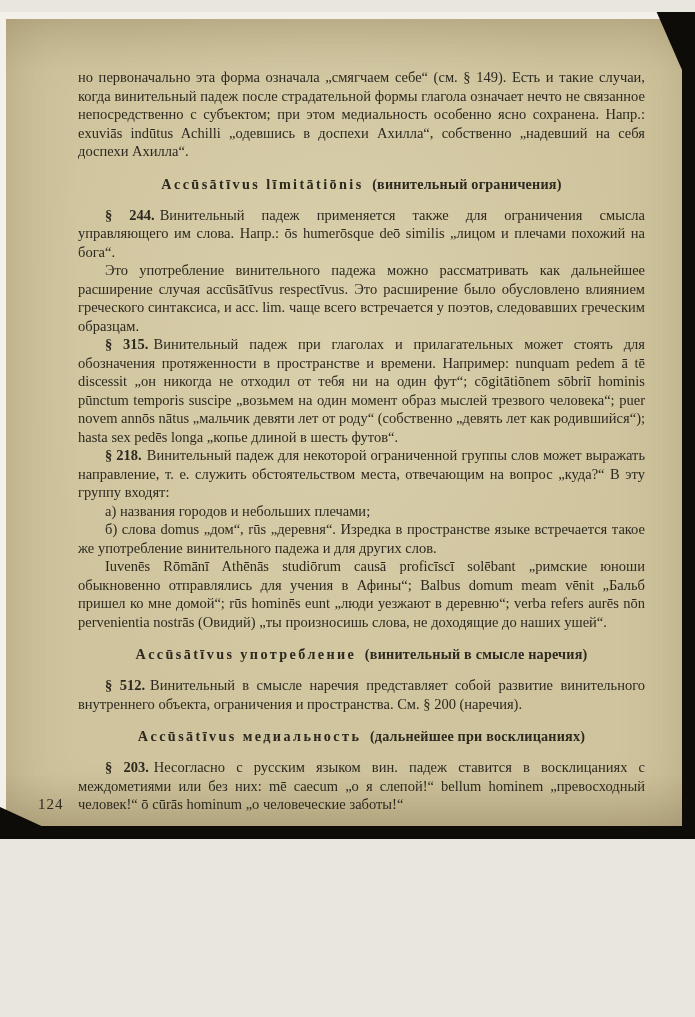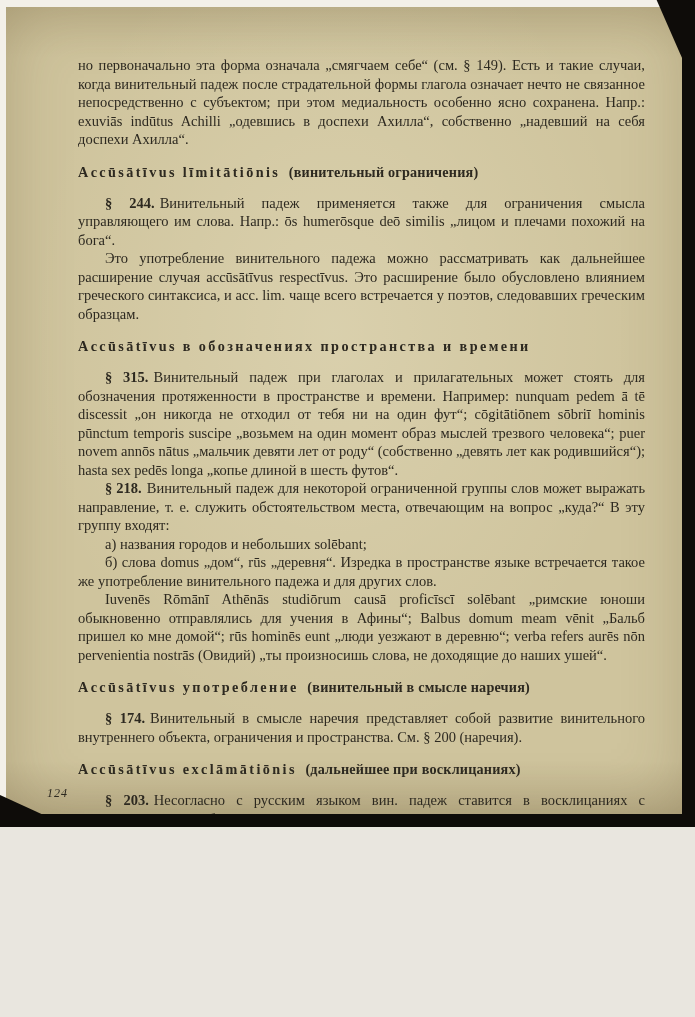--- a/index.html
+++ b/index.html
@@ -1,51 +1,51 @@
 <!DOCTYPE html>
 <html style="--paper: #cfc49d; --ink: #2d2920; --edge: #0e0c09;"><head>
 <meta charset="utf-8">
 <style>
   * { margin:0; padding:0; box-sizing:border-box; }
   html,body { width:695px; }
   body { background:#e9e6df; font-family:"Liberation Serif","DejaVu Serif",serif; }
 
   .sheet {
     position:relative; width:695px; height:827px;
-    background:var(--paper,#cfc49d); overflow:hidden;
+    background:var(--paper,#cfc49d); overflow:hidden;margin-top:12px;
   }
   .paper-tone {
     position:absolute; inset:0; pointer-events:none;
     background:
       radial-gradient(ellipse at 48% 40%, rgba(255,250,228,.22), rgba(0,0,0,0) 60%),
       linear-gradient(180deg, rgba(110,92,55,.12), rgba(0,0,0,0) 7%, rgba(0,0,0,0) 92%, rgba(80,62,30,.20));
     box-shadow: inset 0 0 70px rgba(96,78,40,.32);
   }
 
   .content {
     position:absolute; left:78px; right:50px; top:56px;
     color:var(--ink,#2d2920);
     font-size:14.5px; line-height:18.5px;
     text-align:justify;
   }
   .content p { text-align:justify; }
   .ind { text-indent:27px; }
   .snum { font-weight:bold; margin-right:5px; }
 
   h2.hd {
-    text-align:left; font-weight:bold;
+    text-align:center; font-weight:bold;
     font-size:14.2px; line-height:19px;
     margin:14px 0 12px; text-indent:0;
   }
   .sp   { letter-spacing:2.4px; }
   .note { letter-spacing:.2px; margin-left:5px; }
 
   .pagenum {
-    position:absolute; left:47px; bottom:26px;
-    font-size:12px; color:var(--ink,#2d2920); letter-spacing:1px;font-style:italic;
+    position:absolute; left:38px; bottom:26px;
+    font-size:15px; color:var(--ink,#2d2920); letter-spacing:1px;
   }
 
   
   .edge-top    { position:absolute; top:0; left:0; right:0; height:7px; background:#f3f0e9; }
   .edge-left   { position:absolute; top:0; left:0; bottom:13px; width:6px; background:#f3f0e9; }
   .corner-tr   { position:absolute; top:0; right:0; width:48px; height:58px;
                  background:var(--edge,#0e0c09);
                  clip-path:polygon(20% 0, 100% 0, 100% 100%, 73% 100%); }
   .edge-right  { position:absolute; top:52px; right:0; bottom:0; width:13px; background:var(--edge,#0e0c09); }
   .edge-bottom { position:absolute; left:0; right:0; bottom:0; height:13px; background:var(--edge,#0e0c09); }
@@ -67,49 +67,46 @@
       <span class="sp">Accūsātīvus līmitātiōnis</span>
       <span class="note">(винительный ограничения)</span>
     </h2>
 
     <p class="ind">
       <b class="snum">§ 244.</b><span>Винительный падеж применяется также для ограничения смысла управляющего им слова. Напр.: ōs humerōsque deō similis „лицом и плечами похожий на бога“.</span>
     </p>
 
     <p class="ind">Это употребление винительного падежа можно рассматривать как дальнейшее расширение случая accūsātīvus respectīvus. Это расширение было обусловлено влиянием греческого синтаксиса, и acc. lim. чаще всего встречается у поэтов, следовавших греческим образцам.</p>
 
-    <h2 class="hd">
-      <span class="sp">Accūsātīvus в обозначениях пространства и времени</span>
-    </h2>
 
     <p class="ind">
       <b class="snum">§ 315.</b><span>Винительный падеж при глаголах и прилагательных может стоять для обозначения протяженности в пространстве и времени. Например: nunquam pedem ā tē discessit „он никогда не отходил от тебя ни на один фут“; cōgitātiōnem sōbriī hominis pūnctum temporis suscipe „возьмем на один момент образ мыслей трезвого человека“; puer novem annōs nātus „мальчик девяти лет от роду“ (собственно „девять лет как родившийся“); hasta sex pedēs longa „копье длиной в шесть футов“.</span>
     </p>
 
     <p class="ind">
       <b class="snum">§ 218.</b><span>Винительный падеж для некоторой ограниченной группы слов может выражать направление, т. е. служить обстоятельством места, отвечающим на вопрос „куда?“ В эту группу входят:</span>
     </p>
 
-    <p class="ind">а) названия городов и небольших solēbant;</p>
+    <p class="ind">а) названия городов и небольших плечами;</p>
 
     <p class="ind">б) слова domus „дом“, rūs „деревня“. Изредка в пространстве языке встречается такое же употребление винительного падежа и для других слов.</p>
 
     <p class="ind">Iuvenēs Rōmānī Athēnās studiōrum causā proficīscī solēbant „римские юноши обыкновенно отправлялись для учения в Афины“; Balbus domum meam vēnit „Бальб пришел ко мне домой“; rūs hominēs eunt „люди уезжают в деревню“; verba refers aurēs nōn pervenientia nostrās (Овидий) „ты произносишь слова, не доходящие до наших ушей“.</p>
 
     <h2 class="hd">
       <span class="sp">Accūsātīvus употребление</span>
       <span class="note">(винительный в смысле наречия)</span>
     </h2>
 
     <p class="ind">
-      <b class="snum">§ 174.</b><span>Винительный в смысле наречия представляет собой развитие винительного внутреннего объекта, ограничения и пространства. См. § 200 (наречия).</span>
+      <b class="snum">§ 512.</b><span>Винительный в смысле наречия представляет собой развитие винительного внутреннего объекта, ограничения и пространства. См. § 200 (наречия).</span>
     </p>
 
     <h2 class="hd">
-      <span class="sp">Accūsātīvus exclāmātiōnis</span>
+      <span class="sp">Accūsātīvus медиальность</span>
       <span class="note">(дальнейшее при восклицаниях)</span>
     </h2>
 
     <p class="ind">
       <b class="snum">§ 203.</b><span>Несогласно с русским языком вин. падеж ставится в восклицаниях с междометиями или без них: mē caecum „о я слепой!“ bellum hominem „превосходный человек!“ ō cūrās hominum „о человеческие заботы!“</span>
     </p>
 
   </div>
 
   <div class="pagenum">124</div>

